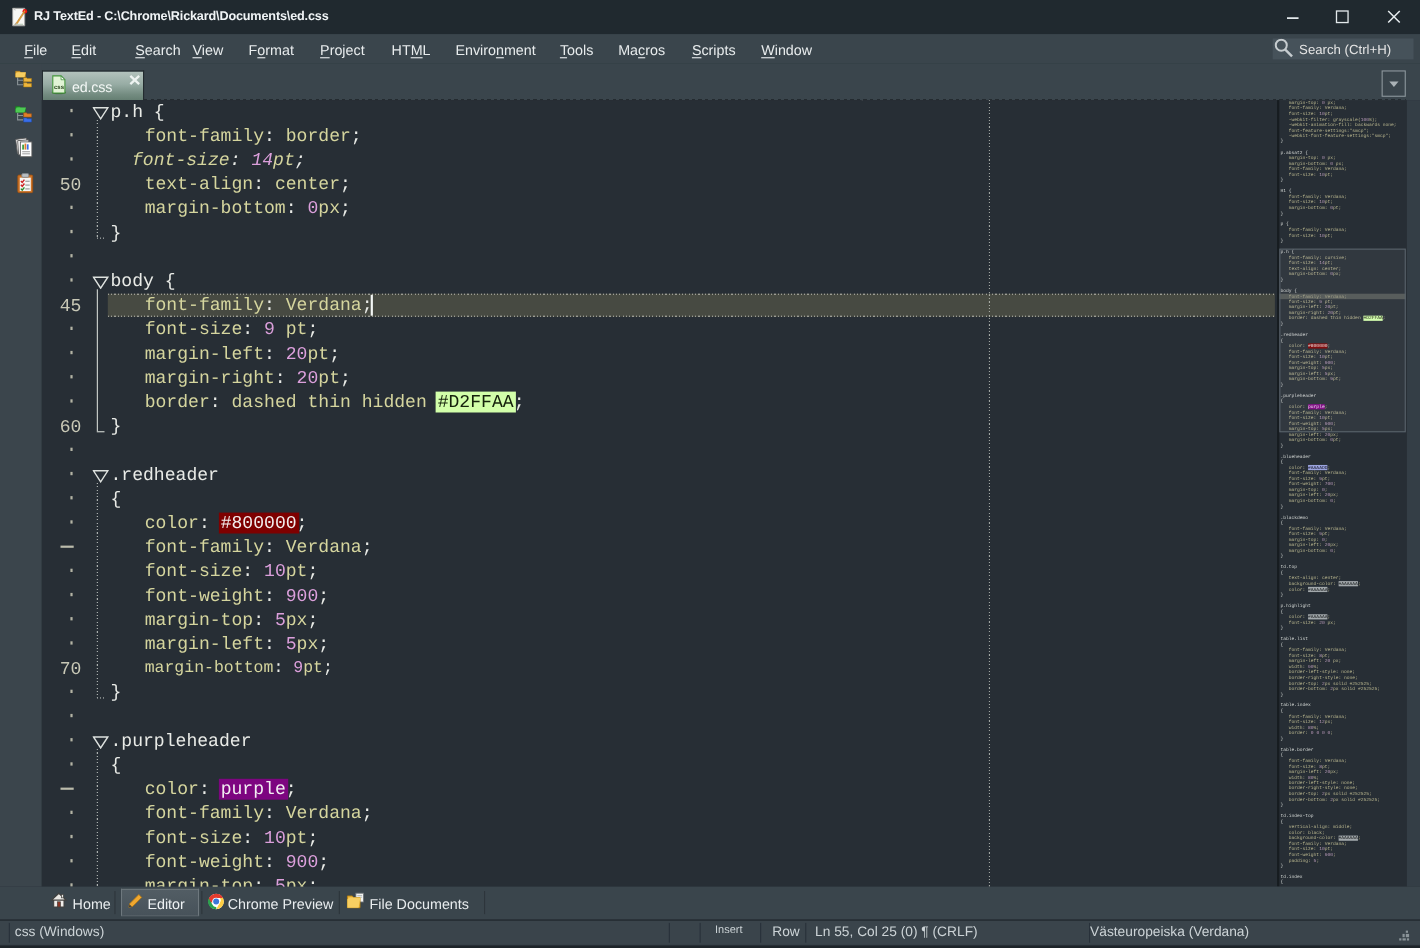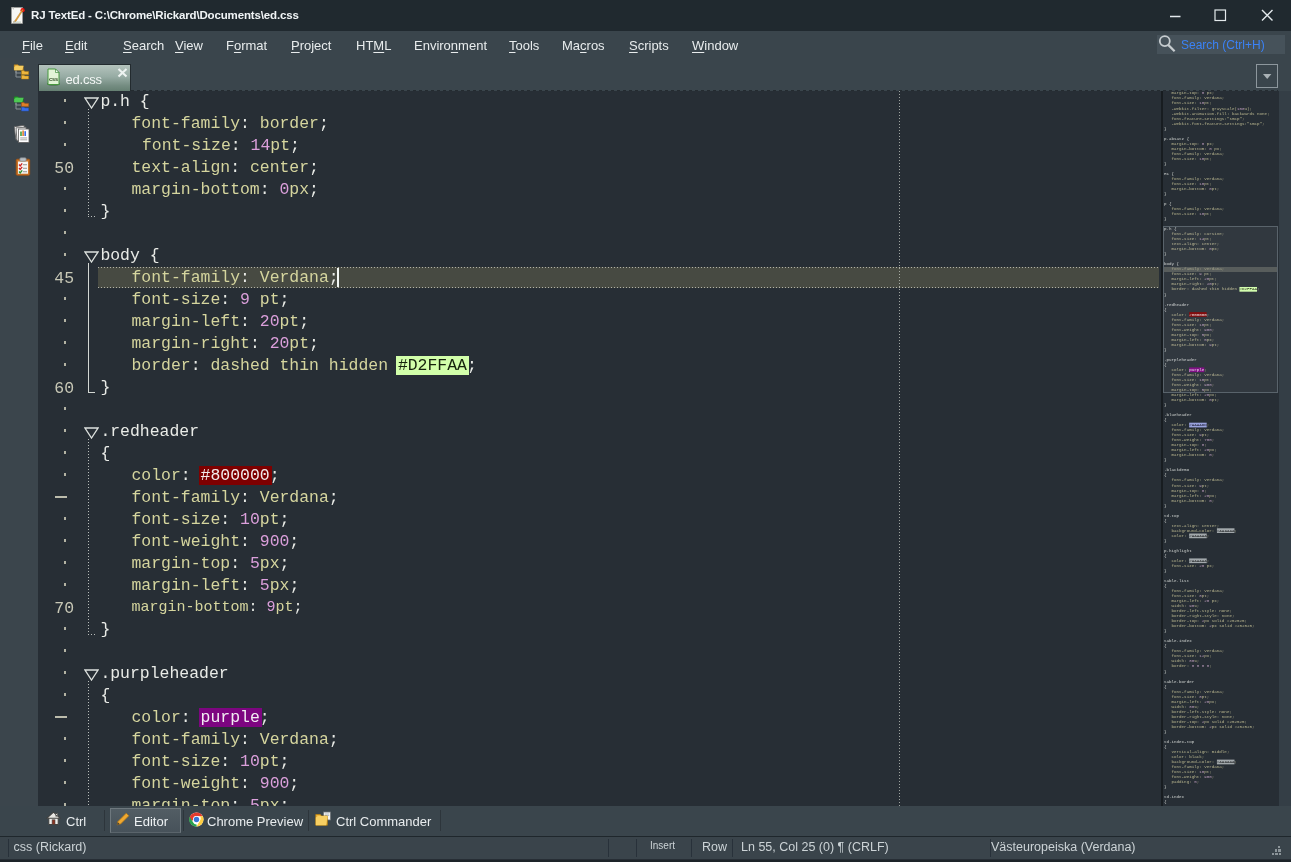--- a/index.html
+++ b/index.html
@@ -38,21 +38,21 @@
 <div class="abs" style="left:509px;top:38px;font-size:13px;color:#e8eced;"><span style="text-decoration:underline;text-underline-offset:2px;">T</span>ools</div>
 <div class="abs" style="left:562px;top:38px;font-size:13px;color:#e8eced;">Ma<span style="text-decoration:underline;text-underline-offset:2px;">c</span>ros</div>
 <div class="abs" style="left:629px;top:38px;font-size:13px;color:#e8eced;"><span style="text-decoration:underline;text-underline-offset:2px;">S</span>cripts</div>
 <div class="abs" style="left:692px;top:38px;font-size:13px;color:#e8eced;"><span style="text-decoration:underline;text-underline-offset:2px;">W</span>indow</div>
 <div class="abs" style="left:763px;top:38px;font-size:13px;color:#e8eced;margin-top:40px;"><span style="text-decoration:underline;text-underline-offset:2px;">H</span>elp</div>
 <div class="abs" style="left:1157px;top:35px;width:128px;height:19px;background:#46525a;"></div>
 <svg class="abs" style="left:1158px;top:35px;" width="20" height="19" viewBox="0 0 20 19">
 <circle cx="6.8" cy="6.1" r="5.0" fill="none" stroke="#c6cccf" stroke-width="1.8"></circle>
 <line x1="10.2" y1="9.9" x2="16.6" y2="16.3" stroke="#c6cccf" stroke-width="2.2"></line>
 </svg>
-<div class="abs" style="left:1181px;top:38px;font-size:12px;color:#3b82f6;">Search (Ctrl+H)</div>
+<div class="abs" style="left:1181px;top:38px;font-size:12px;color:#e5e5e5;">Search (Ctrl+H)</div>
 <div class="abs" style="left:0;top:58px;width:1291px;height:33px;background:#3a454c;"></div>
 <div class="abs" style="left:131px;top:89.5px;width:1147px;height:1.5px;background:repeating-linear-gradient(90deg,#242b30 0 3px,transparent 3px 6px);"></div>
 <div class="abs" style="left:38px;top:63.5px;width:93px;height:27.5px;background:linear-gradient(#b4c3bd 0%,#97aca4 45%,#748c81 80%,#657f72 100%);border:1px solid #232b2f;border-bottom:none;box-sizing:border-box;"></div>
 <svg class="abs" style="left:46px;top:68px;" width="15" height="18" viewBox="0 0 15 18">
 <ellipse cx="7.5" cy="16" rx="6.5" ry="1.6" fill="#2e5e28" opacity="0.8"></ellipse>
 <path d="M2 1 h7.5 l3.5 3.5 v12 h-11 z" fill="#e2f4d6" stroke="#47983e" stroke-width="1"></path>
 <path d="M9.5 1 v3.5 h3.5 z" fill="#f8fcf4" stroke="#3f8f3c" stroke-width="0.7"></path>
 <text x="3" y="13" font-family="Liberation Sans" font-size="5.5" font-weight="bold" fill="#24421a">css</text>
 </svg>
 <div class="abs" style="left:65.5px;top:72px;font-size:13px;letter-spacing:-0.2px;color:#f4f8f6;">ed.css</div>
@@ -101,21 +101,21 @@
 <rect x="8" y="10.8" width="4" height="0.9" fill="#8a8a8a"></rect>
 <rect x="8" y="14.3" width="4" height="0.9" fill="#8a8a8a"></rect>
 </svg>
 <div class="abs" style="left:38px;top:91px;width:1123px;height:715px;background:#272e35;overflow:hidden;"></div>
 <div class="abs" style="left:98px;top:266.5px;width:1060.5px;height:21.5px;background:#474a42;"></div>
 <div class="abs" style="left:98px;top:266.5px;width:1060.5px;height:1px;background:repeating-linear-gradient(90deg,#b2b2a8 0 1px,transparent 1px 3px);"></div>
 <div class="abs" style="left:98px;top:287px;width:1060.5px;height:1px;background:repeating-linear-gradient(90deg,#b2b2a8 0 1px,transparent 1px 3px);"></div>
 <div class="abs" style="left:899px;top:91px;width:1px;height:715px;background:repeating-linear-gradient(#c9cdc6 0 1px,transparent 1px 3px);opacity:0.75;"></div>
 <div class="abs mono" style="left:100.4px;top:91px;height:22px;line-height:22px;font-size:16.45px;white-space:pre;color:#e9ebe7;"><span class="w">p.h&nbsp;{</span></div>
 <div class="abs mono" style="left:131.5px;top:113px;height:22px;line-height:22px;font-size:16.45px;white-space:pre;color:#e9ebe7;"><span class="k">font-family</span><span class="w">:</span>&nbsp;<span class="k">border</span><span class="w">;</span></div>
-<div class="abs mono" style="left:142px;top:135px;height:22px;line-height:22px;font-size:16.45px;white-space:pre;color:#e9ebe7;"><span class="k">font-size</span><span class="w">:</span>&nbsp;<span class="p">14</span><span class="k">pt</span><span class="w">;</span></div>
+<div class="abs mono" style="left:120px;top:135px;height:22px;line-height:22px;font-size:16.45px;white-space:pre;color:#e9ebe7;font-style:italic;"><span class="k">font-size</span><span class="w">:</span>&nbsp;<span class="p">14</span><span class="k">pt</span><span class="w">;</span></div>
 <div class="abs mono" style="left:131.5px;top:157px;height:22px;line-height:22px;font-size:16.45px;white-space:pre;color:#e9ebe7;"><span class="k">text-align</span><span class="w">:</span>&nbsp;<span class="k">center</span><span class="w">;</span></div>
 <div class="abs mono" style="left:131.5px;top:179px;height:22px;line-height:22px;font-size:16.45px;white-space:pre;color:#e9ebe7;"><span class="k">margin-bottom</span><span class="w">:</span>&nbsp;<span class="p">0</span><span class="k">px</span><span class="w">;</span></div>
 <div class="abs mono" style="left:100.4px;top:201px;height:22px;line-height:22px;font-size:16.45px;white-space:pre;color:#e9ebe7;"><span class="w">}</span></div>
 <div class="abs mono" style="left:100.4px;top:245px;height:22px;line-height:22px;font-size:16.45px;white-space:pre;color:#e9ebe7;"><span class="w">body&nbsp;{</span></div>
 <div class="abs mono" style="left:131.5px;top:267px;height:22px;line-height:22px;font-size:16.45px;white-space:pre;color:#e9ebe7;"><span class="k">font-family</span><span class="w">:</span>&nbsp;<span class="k">Verdana</span><span class="w">;</span></div>
 <div class="abs mono" style="left:131.5px;top:289px;height:22px;line-height:22px;font-size:16.45px;white-space:pre;color:#e9ebe7;"><span class="k">font-size</span><span class="w">:</span>&nbsp;<span class="p">9</span>&nbsp;<span class="k">pt</span><span class="w">;</span></div>
 <div class="abs mono" style="left:131.5px;top:311px;height:22px;line-height:22px;font-size:16.45px;white-space:pre;color:#e9ebe7;"><span class="k">margin-left</span><span class="w">:</span>&nbsp;<span class="p">20</span><span class="k">pt</span><span class="w">;</span></div>
 <div class="abs mono" style="left:131.5px;top:333px;height:22px;line-height:22px;font-size:16.45px;white-space:pre;color:#e9ebe7;"><span class="k">margin-right</span><span class="w">:</span>&nbsp;<span class="p">20</span><span class="k">pt</span><span class="w">;</span></div>
 <div class="abs mono" style="left:131.5px;top:355px;height:22px;line-height:22px;font-size:16.45px;white-space:pre;color:#e9ebe7;"><span class="k">border</span><span class="w">:</span>&nbsp;<span class="k">dashed&nbsp;thin&nbsp;hidden</span>&nbsp;<span class="chip" style="background:#d2ffaa;color:#15220c;">#D2FFAA</span><span class="w">;</span></div>
 <div class="abs mono" style="left:100.4px;top:377px;height:22px;line-height:22px;font-size:16.45px;white-space:pre;color:#e9ebe7;"><span class="w">}</span></div>
@@ -199,21 +199,21 @@
 <div class="abs" style="left:182.5px;top:810px;width:1px;height:21px;background:#2d353b;"></div>
 <div class="abs" style="left:308px;top:810px;width:1px;height:21px;background:#2d353b;"></div>
 <div class="abs" style="left:440px;top:810px;width:1px;height:21px;background:#2d353b;"></div>
 <div class="abs" style="left:110px;top:808px;width:70.5px;height:24.5px;background:linear-gradient(#525d64,#47525a);border:1px solid #6e787e;border-bottom-color:#5a646b;box-sizing:border-box;"></div>
 <svg class="abs" style="left:46px;top:811px;" width="15" height="15" viewBox="0 0 15 15">
 <path d="M2.8 6.2 v7.3 h9.4 v-7.3 z" fill="#f0efec" stroke="#41413f" stroke-width="1"></path>
 <path d="M0.9 7.2 L7.5 1.2 L14.1 7.2 z" fill="#e8e7e3" stroke="#41413f" stroke-width="1.1"></path>
 <rect x="6.1" y="8.8" width="2.9" height="4.7" fill="#8a3524" stroke="#41413f" stroke-width="0.6"></rect>
 <rect x="9.8" y="2.2" width="1.8" height="3" fill="#e8e7e3" stroke="#41413f" stroke-width="0.6"></rect>
 </svg>
-<div class="abs" style="left:66px;top:813.5px;font-size:13px;color:#e8ecee;">Ctrl</div>
+<div class="abs" style="left:66px;top:813.5px;font-size:13px;color:#e8ecee;">Home</div>
 <svg class="abs" style="left:116px;top:812px;" width="14" height="14" viewBox="0 0 14 14">
 <path d="M10.2 1.2 L12.8 3.8 L4.6 12 L1.2 12.8 L2 9.4 Z" fill="#f0a830" stroke="#b07818" stroke-width="0.8"></path>
 <path d="M1.8 10.2 L3.8 12.2 L1.2 12.8 Z" fill="#3a3a38"></path>
 </svg>
 <div class="abs" style="left:134px;top:813.5px;font-size:13px;color:#eef2f4;">Editor</div>
 <svg class="abs" style="left:189px;top:812px;" width="15" height="15" viewBox="0 0 15 15">
 <circle cx="7.5" cy="7.5" r="7" fill="#fff"></circle>
 <path d="M7.5 7.5 m-7 0 a7 7 0 0 1 13.2-3.2 L7.5 4.3 A3.5 3.5 0 0 0 4.2 8.7 Z" fill="#e33b2e"></path>
 <path d="M13.7 4.3 a7 7 0 0 1-6.1 10.2 l3-5.6 a3.5 3.5 0 0 0 .3-4.6 z" fill="#ffce42"></path>
 <path d="M7.6 14.5 a7 7 0 0 1-6.9-9.8 l3.5 5.9 a3.5 3.5 0 0 0 3.4 2 z" fill="#2aa14d"></path>
@@ -221,31 +221,31 @@
 <circle cx="7.5" cy="7.5" r="2.7" fill="#3a77d8"></circle>
 </svg>
 <div class="abs" style="left:207px;top:813.5px;font-size:13px;color:#e8ecee;">Chrome Preview</div>
 <svg class="abs" style="left:315px;top:811px;" width="17" height="16" viewBox="0 0 17 16">
 <rect x="8.5" y="1" width="7" height="8" fill="#f4f4f2" stroke="#6a7176" stroke-width="0.8"></rect>
 <rect x="9.8" y="2.6" width="4.4" height="0.8" fill="#a8b0b4"></rect>
 <rect x="9.8" y="4.2" width="4.4" height="0.8" fill="#a8b0b4"></rect>
 <path d="M0.8 3.5 h4.5 l1.2 1.5 h5.8 v9.2 h-11.5 z" fill="#eeb63e" stroke="#b8820e" stroke-width="0.8"></path>
 <path d="M0.8 6.5 l2.4-1.6 h9.4 l-1.6 9.3 h-10.2 z" fill="#f7cf62"></path>
 </svg>
-<div class="abs" style="left:336px;top:813.5px;font-size:13px;color:#e8ecee;">Ctrl Commander</div>
+<div class="abs" style="left:336px;top:813.5px;font-size:13px;color:#e8ecee;">File Documents</div>
 <div class="abs" style="left:0;top:835.5px;width:1291px;height:1.7px;background:#1f272c;"></div>
 <div class="abs" style="left:0;top:837.2px;width:1291px;height:22.3px;background:#3a444b;"></div>
 <div class="abs" style="left:0;top:859.5px;width:1291px;height:2.5px;background:#1d2429;"></div>
 <div class="abs" style="left:7.5px;top:838.5px;width:1px;height:18.5px;background:#28313a;"></div>
 <div class="abs" style="left:608px;top:838.5px;width:1px;height:18.5px;background:#28313a;"></div>
 <div class="abs" style="left:635.5px;top:838.5px;width:1px;height:18.5px;background:#28313a;"></div>
 <div class="abs" style="left:691px;top:838.5px;width:1px;height:18.5px;background:#28313a;"></div>
 <div class="abs" style="left:731.5px;top:838.5px;width:1px;height:18.5px;background:#28313a;"></div>
 <div class="abs" style="left:989.5px;top:838.5px;width:1px;height:18.5px;background:#28313a;"></div>
-<div class="abs" style="left:13.5px;top:839.5px;font-size:12.5px;color:#ccd3d6;">css (Rickard)</div>
+<div class="abs" style="left:13.5px;top:839.5px;font-size:12.5px;color:#ccd3d6;">css (Windows)</div>
 <div class="abs" style="left:650px;top:839.5px;font-size:10px;color:#ccd3d6;">Insert</div>
 <div class="abs" style="left:702px;top:839.5px;font-size:12.5px;color:#ccd3d6;">Row</div>
 <div class="abs" style="left:741px;top:839.5px;font-size:12.5px;color:#ccd3d6;">Ln 55, Col 25 (0) ¶ (CRLF)</div>
 <div class="abs" style="left:991px;top:839.5px;font-size:12.5px;color:#ccd3d6;">Västeuropeiska (Verdana)</div>
 <div class="abs" style="left:1277.5px;top:845.8px;width:2.4px;height:2.4px;background:#8b9499;"></div>
 <div class="abs" style="left:1274.7px;top:849.3px;width:2.4px;height:2.4px;background:#8b9499;"></div>
 <div class="abs" style="left:1278.2px;top:849.3px;width:2.4px;height:2.4px;background:#8b9499;"></div>
 <div class="abs" style="left:1271.8px;top:852.8px;width:2.4px;height:2.4px;background:#8b9499;"></div>
 <div class="abs" style="left:1275.3px;top:852.8px;width:2.4px;height:2.4px;background:#8b9499;"></div>
 <div class="abs" style="left:1278.8px;top:852.8px;width:2.4px;height:2.4px;background:#8b9499;"></div>

